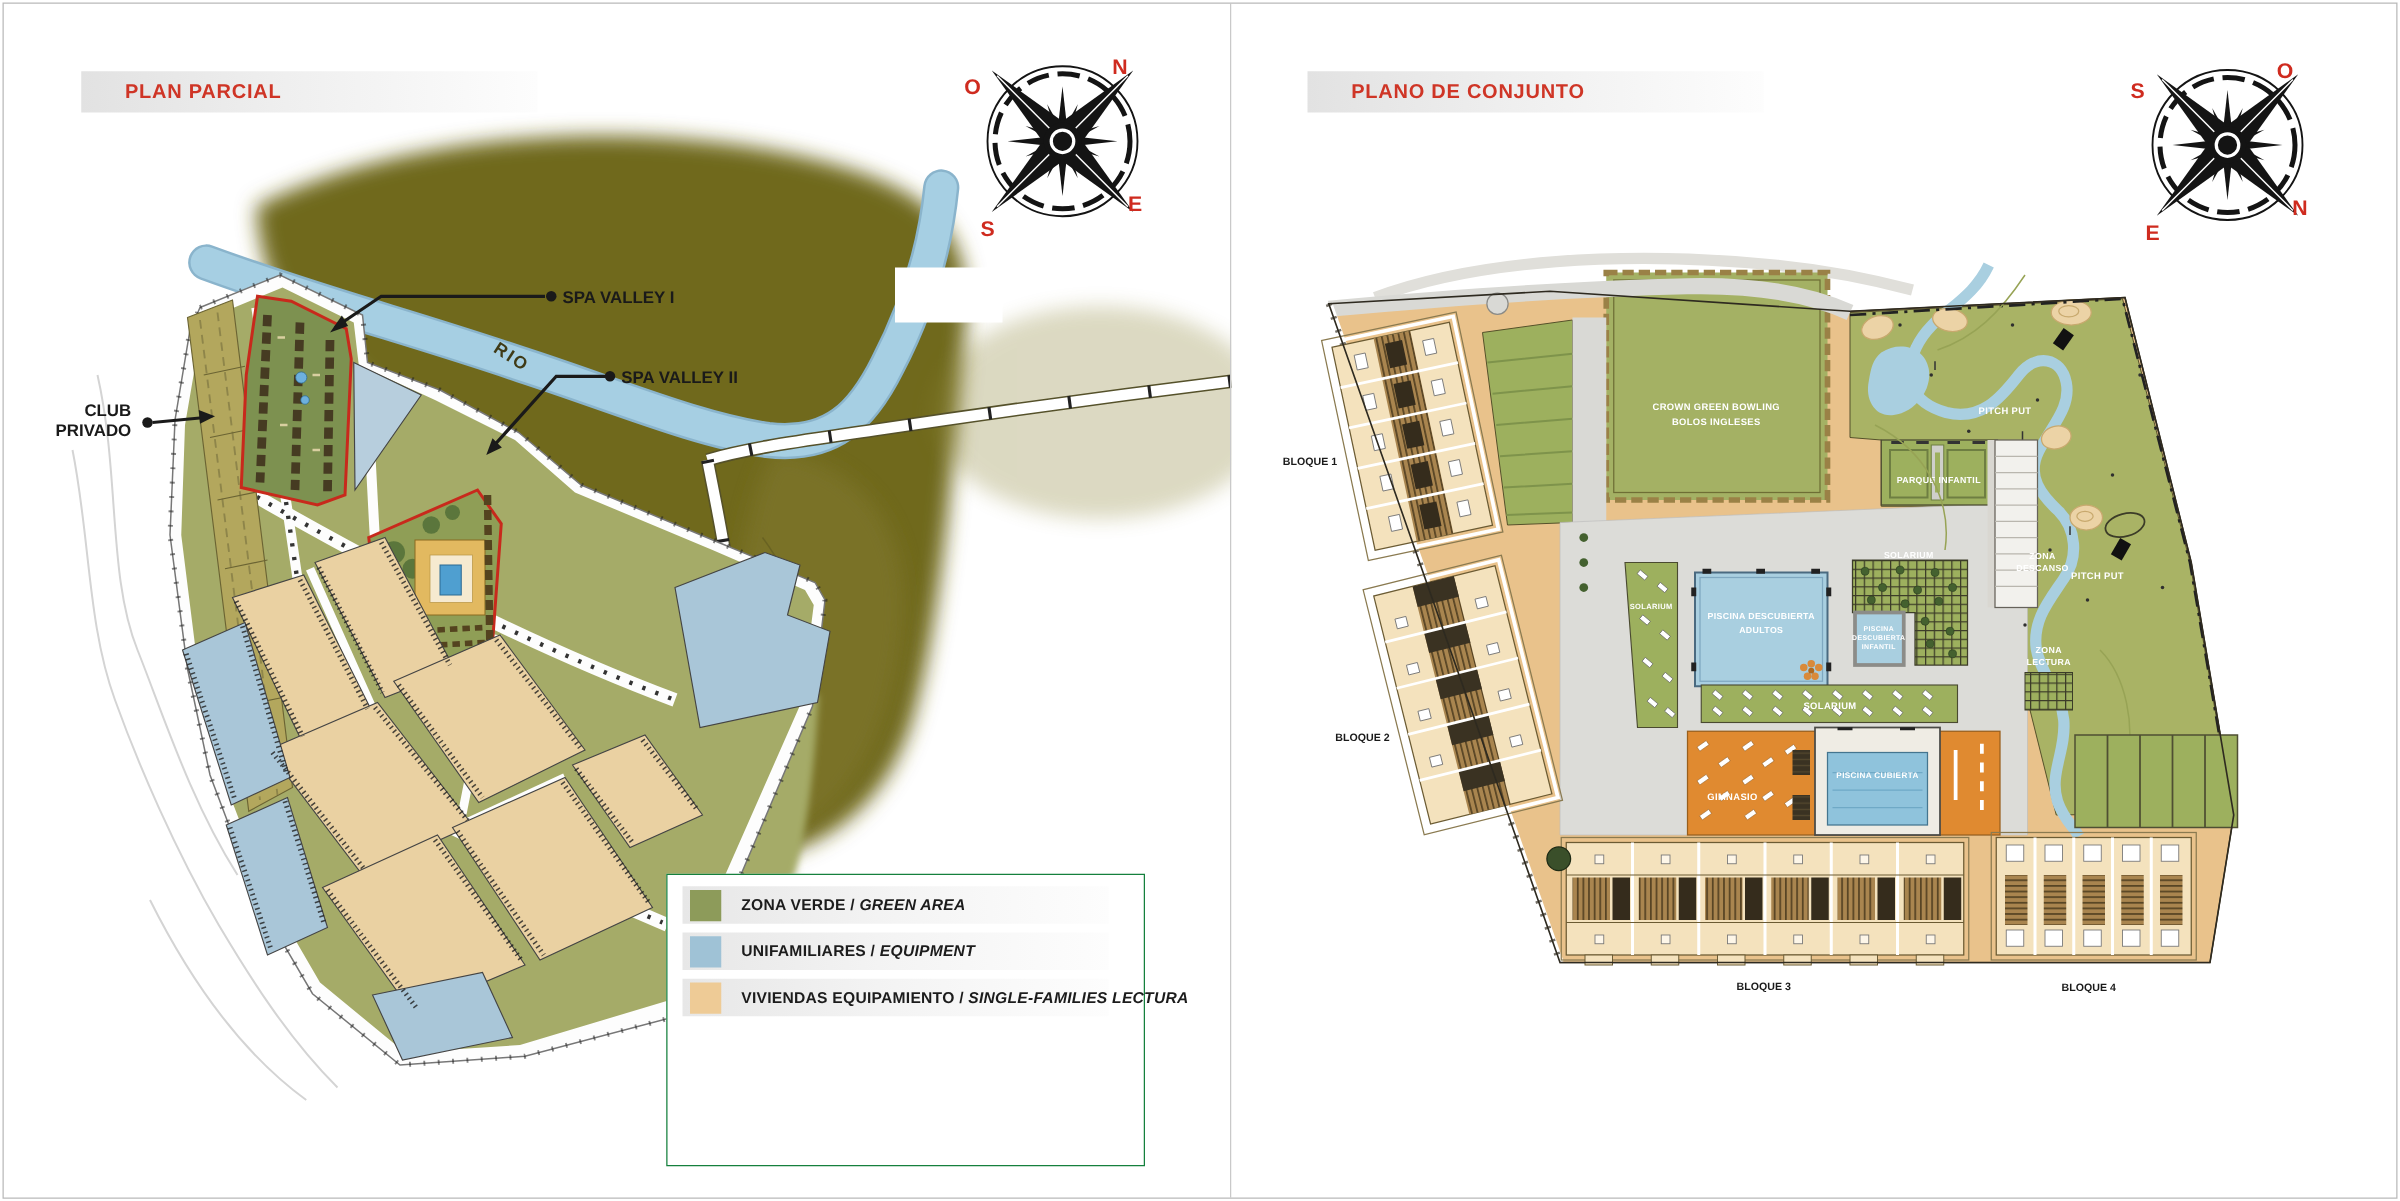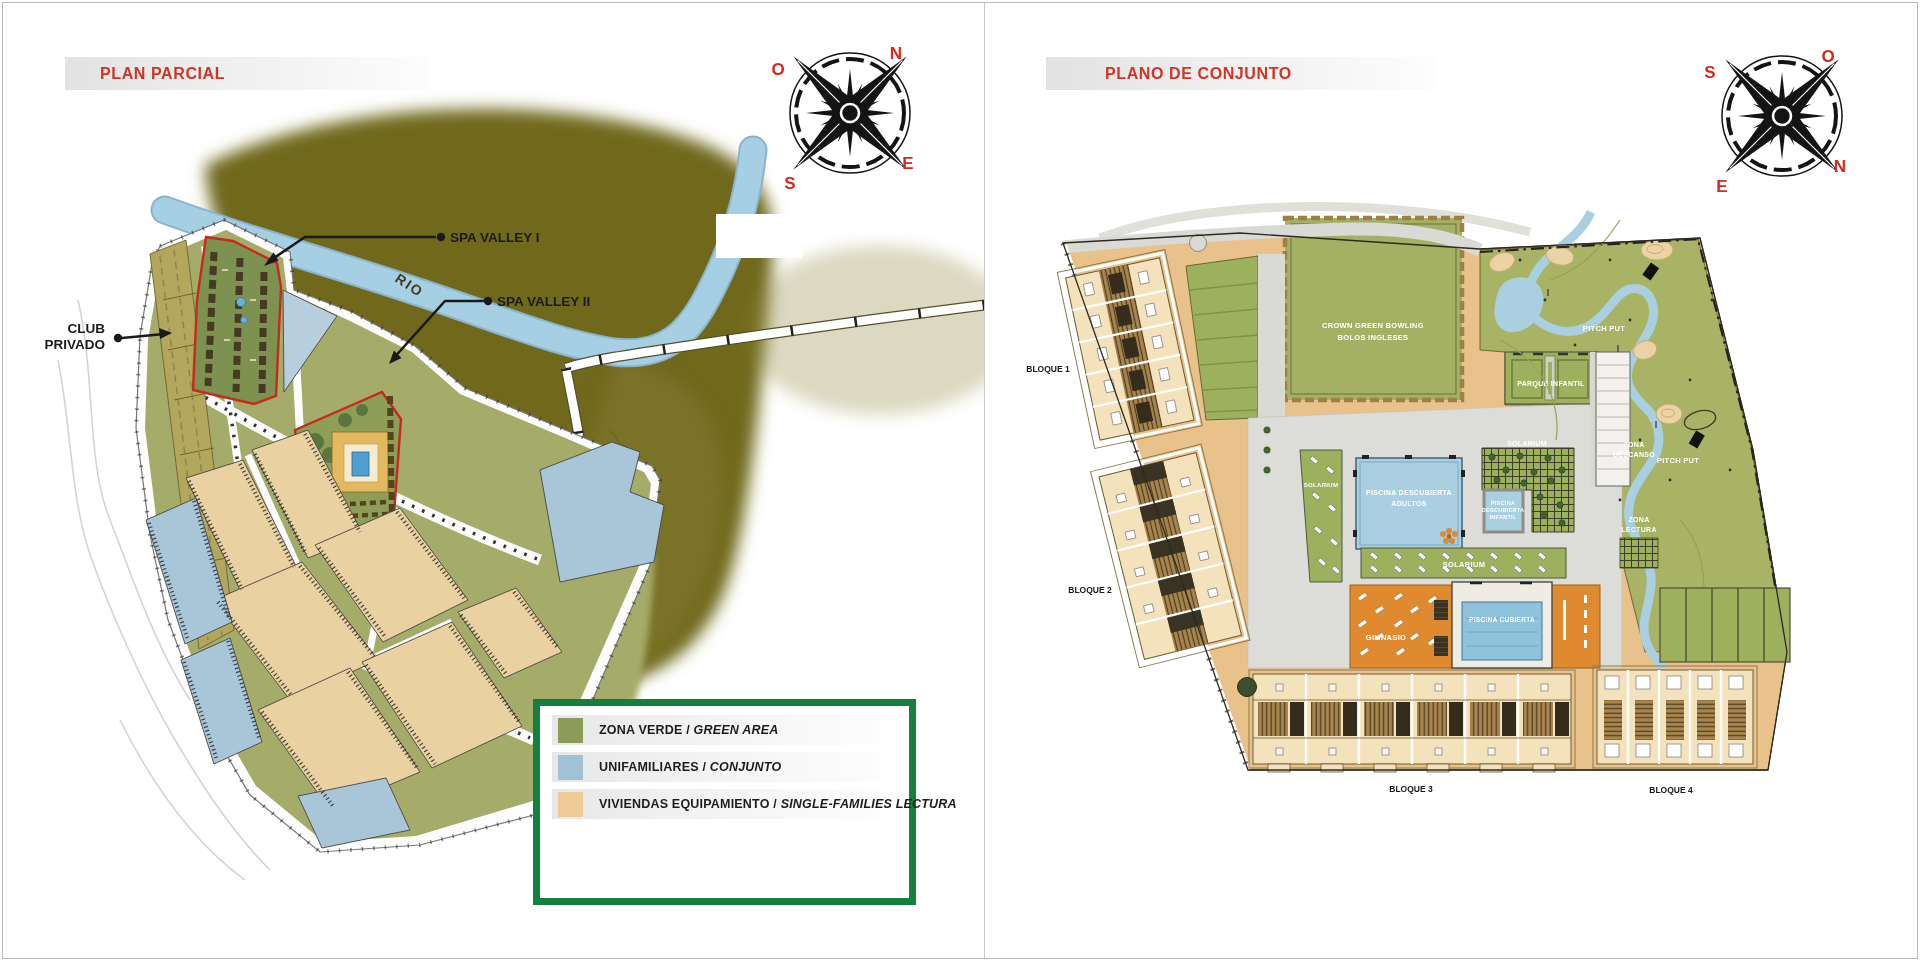--- a/index.html
+++ b/index.html
@@ -4,26 +4,26 @@
 <style>
   html,body{margin:0;padding:0;}
   body{width:1920px;height:961px;position:relative;background:#fff;
        font-family:"Liberation Sans",sans-serif;overflow:hidden;}
   .frame{position:absolute;left:2px;top:2px;right:2px;bottom:2px;border:1px solid #b9b9b9;pointer-events:none;z-index:50;}
   .divider{position:absolute;left:984px;top:3px;bottom:3px;width:1px;background:#c9c9c9;z-index:40;}
   .title-bar{position:absolute;height:33px;display:flex;align-items:center;
              background:linear-gradient(90deg,#e2e2e2 0%,#efefef 45%,#fdfdfd 100%);z-index:30;}
   .title-bar .tt{margin-left:35px;color:#cf3526;font-weight:bold;font-size:16px;letter-spacing:.6px;}
   #bar-left{left:65px;top:57px;width:365px;}
-  #bar-right{left:1046px;top:57px;width:365px;padding-left:24px;}
+  #bar-right{left:1046px;top:57px;width:365px;}
   svg{position:absolute;top:0;}
   #map-left{left:0;}
   #map-right{left:985px;}
-  .legend{position:absolute;left:533px;top:699px;width:383px;height:206px;background:#fff;
-          border:7px solid #15803d;box-sizing:border-box;padding:9px 28px 6px 12px;z-index:35;}
+  .legend{position:absolute;left:533px;top:699px;width:383px;height:234px;background:#fff;
+          border:1px solid #15803d;box-sizing:border-box;padding:9px 28px 6px 12px;z-index:35;}
   .legend-row{height:30px;margin-bottom:7px;display:flex;align-items:center;
               background:linear-gradient(90deg,#e7e7e7 0%,#f4f4f4 50%,#fdfdfd 100%);}
   .sw{width:25px;height:25px;margin:0 16px 0 6px;flex:0 0 auto;}
   .sw0{background:#8d9b5a;} .sw1{background:#9fc2d6;} .sw2{background:#eecb96;}
   .sw3{background:#e11414;} .sw4{background:#a9a35d;}
   .legend-text{font-size:12.5px;font-weight:bold;color:#1c1c1c;letter-spacing:.2px;white-space:nowrap;}
   .li{font-style:italic;}
   text{font-family:"Liberation Sans",sans-serif;}
   .maplabel{font-weight:bold;fill:#1a1a1a;}
   .wlabel{font-weight:bold;fill:#ffffff;letter-spacing:.3px;}
@@ -664,19 +664,19 @@
   </g>
 </svg>
 
 <div class="legend">
   <div class="legend-row">
     <span class="sw sw0"></span>
     <span class="legend-text"><span>ZONA VERDE / </span><span class="li">GREEN AREA</span></span>
   </div>
   <div class="legend-row">
     <span class="sw sw1"></span>
-    <span class="legend-text"><span>UNIFAMILIARES / </span><span class="li">CONJUNTO</span></span>
+    <span class="legend-text"><span>UNIFAMILIARES / </span><span class="li">EQUIPMENT</span></span>
   </div>
   <div class="legend-row">
     <span class="sw sw2"></span>
     <span class="legend-text"><span>VIVIENDAS EQUIPAMIENTO / </span><span class="li">SINGLE-FAMILIES LECTURA</span></span>
   </div>
 </div>
 
 </body></html>

